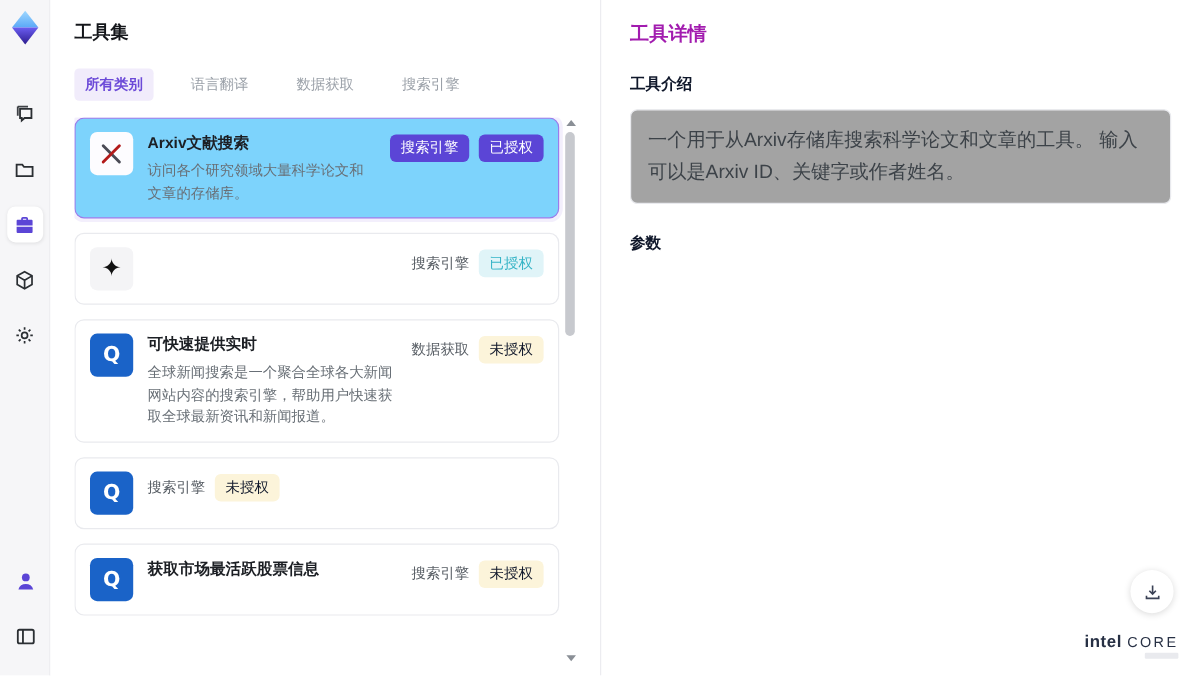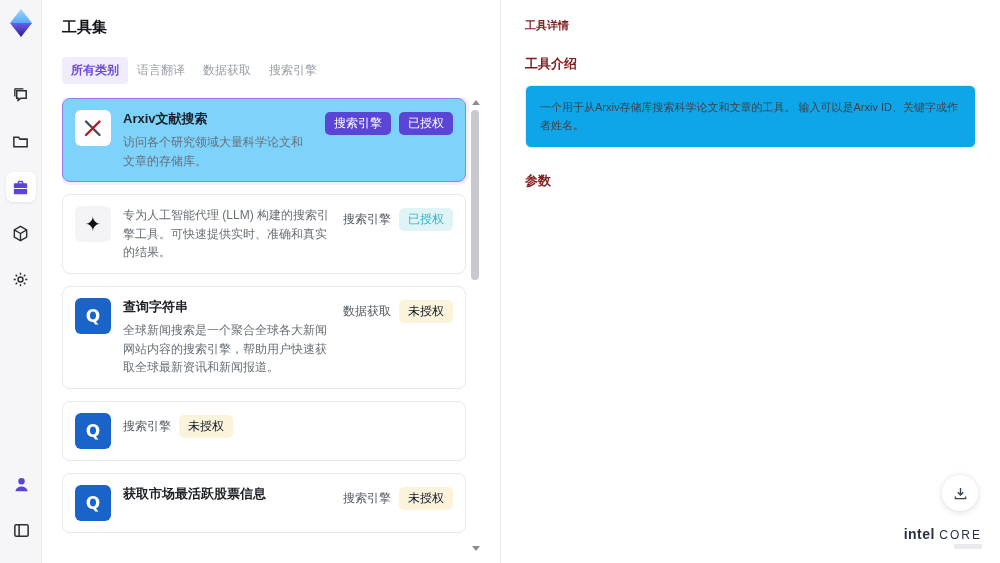--- a/index.html
+++ b/index.html
@@ -14,21 +14,21 @@
   .rail-btn { width:30px; height:30px; margin:8px 0; border-radius:7px;
     display:flex; align-items:center; justify-content:center; color:#2b2f33; cursor:pointer; }
   .rail-btn svg { width:19px; height:19px; }
   .rail-btn.active { background:#fff; box-shadow:0 1px 3px rgba(0,0,0,.08); color:#5b45d6; }
   .rail-bottom { position:absolute; bottom:10px; left:0; width:42px;
     display:flex; flex-direction:column; align-items:center; }
 
   
   .left { width:458px; padding:18px 20px 0 20px; position:relative; background:#fff; }
   .panel-title { font-size:15px; font-weight:bold; color:#14161a; }
-  .tabs { display:flex; align-items:center; margin:20px 0 14px; }
+  .tabs { display:flex; align-items:center; gap:22px; margin:20px 0 14px; }
   .tab { font-size:12px; color:#9aa0a8; cursor:pointer; padding:5px 9px; border-radius:4px; white-space:nowrap; }
   .tab.active { background:#f1ecfb; color:#6c4ad8; font-weight:bold; }
   .tool-list { position:relative; height:455px; overflow:hidden; padding-right:14px; }
 
   .tool-card { display:flex; gap:12px; background:#fff; border:1px solid #e9eaee;
     border-radius:8px; padding:11px 12px; margin-bottom:12px; cursor:pointer; }
   .tool-card.selected { border:1.5px solid #9b7bea; background:#7dd3fc;
     box-shadow:0 0 0 3px rgba(155,123,234,.12); }
   .tool-icon { flex:0 0 36px; width:36px; height:36px; border-radius:6px; background:#f4f4f6;
     display:flex; align-items:center; justify-content:center; overflow:hidden; }
@@ -47,24 +47,24 @@
   .scrollbar { position:absolute; top:2px; right:0; width:10px; height:451px; }
   .sb-arrow { position:absolute; left:2px; width:0; height:0; border-left:4px solid transparent;
     border-right:4px solid transparent; }
   .sb-arrow.up { top:0; border-bottom:5px solid #8a8f96; }
   .sb-arrow.down { bottom:0; border-top:5px solid #8a8f96; }
   .sb-thumb { position:absolute; top:10px; left:1px; width:8px; height:170px;
     background:#c7c9ce; border-radius:4px; }
 
   
   .right { flex:1; border-left:1px solid #ececf0; padding:18px 24px; position:relative; background:#fff; }
-  .detail-title { font-size:11px; font-weight:bold; color:#7f1d1d; margin-bottom:22px; }
-  .section-h { font-size:13px; font-weight:bold; color:#7f1d1d; margin-bottom:12px; }
-  .info-box { border:1px solid #e9eaee; border-radius:6px; background:#0ea5e9;
-    padding:13px 14px; font-size:11px; color:#3c4248; line-height:1.6; margin-bottom:24px; }
+  .detail-title { font-size:16px; font-weight:bold; color:#a21caf; margin-bottom:22px; }
+  .section-h { font-size:13px; font-weight:bold; color:#0f172a; margin-bottom:12px; }
+  .info-box { border:1px solid #e9eaee; border-radius:6px; background:#a3a3a3;
+    padding:13px 14px; font-size:16px; color:#3c4248; line-height:1.6; margin-bottom:24px; }
   .param-box { border:1px solid #e9eaee; border-radius:6px; background:#fff; padding:13px 14px; }
   .param-head { display:flex; align-items:baseline; gap:7px; margin-bottom:8px; }
   .param-name { font-size:13px; font-weight:bold; color:#1c1f24; }
   .param-type { font-size:12px; color:#9aa0a8; }
   .param-req { font-size:12px; color:#e25c5c; }
   .param-desc { font-size:12px; color:#4b5158; }
 
   
   .dl-btn { position:absolute; right:22px; bottom:52px; width:36px; height:36px; border-radius:50%;
     background:#fff; box-shadow:0 1px 6px rgba(0,0,0,.15); display:flex; align-items:center;
@@ -176,32 +176,31 @@
           <span class="pill purple">搜索引擎</span>
           <span class="pill purple">已授权</span>
         </div>
       </div>
 
       <div class="tool-card">
         <div class="tool-icon">
           <span class="star-glyph">✦</span>
         </div>
         <div class="tool-body">
-          <div class="tool-desc">专为人工智能代理 (LLM) 构建的搜索引擎工具。可快速提供实时、准确和真实的结果。</div>
         </div>
         <div class="tool-tags">
           <span class="tag-cat">搜索引擎</span>
           <span class="pill cyan">已授权</span>
         </div>
       </div>
 
       <div class="tool-card">
         <div class="q-icon">Q</div>
         <div class="tool-body">
-          <div class="tool-name">查询字符串</div>
+          <div class="tool-name">可快速提供实时</div>
           <div class="tool-desc">全球新闻搜索是一个聚合全球各大新闻网站内容的搜索引擎，帮助用户快速获取全球最新资讯和新闻报道。</div>
         </div>
         <div class="tool-tags">
           <span class="tag-cat">数据获取</span>
           <span class="pill yellow">未授权</span>
         </div>
       </div>
 
       <div class="tool-card">
         <div class="q-icon">Q</div>

